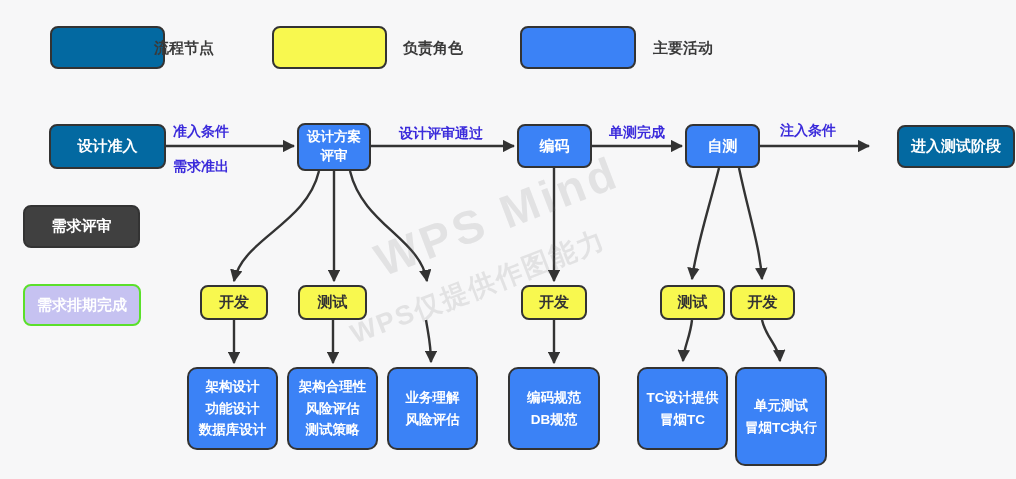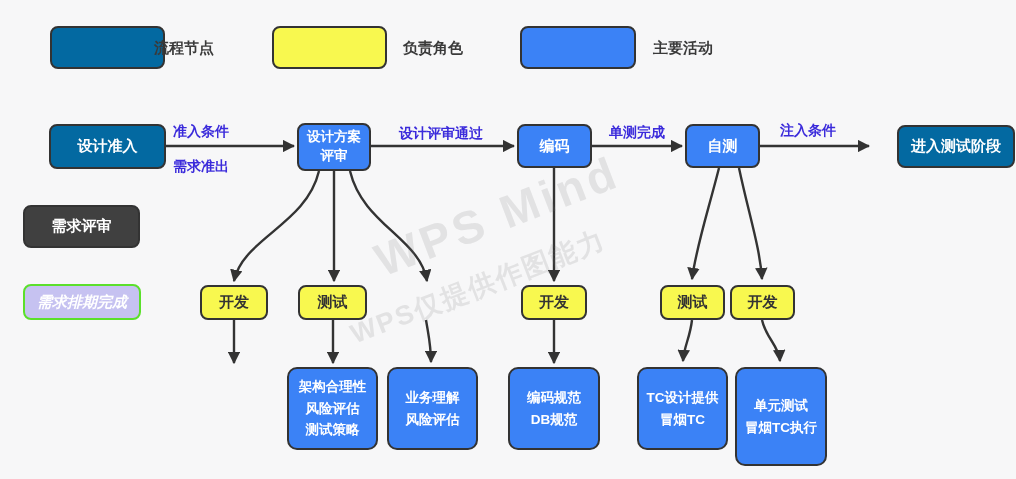--- a/index.html
+++ b/index.html
@@ -77,28 +77,31 @@
 评审</div>
 
   <div class="box fill-blue fs15" style="left:517px;top:124px;width:75px;height:44px;">编码</div>
 
   <div class="box fill-blue fs15" style="left:685px;top:124px;width:75px;height:44px;">自测</div>
 
   <div class="box fill-red fs15" style="left:872px;top:125px;width:118px;height:43px;">进入测试阶段</div>
 
   <div class="box fill-purple fs15" style="left:23px;top:205px;width:117px;height:43px;">需求评审</div>
 
-  <div class="box fill-lavender fs15" style="left:23px;top:284px;width:118px;height:36px;font-style:italic;">需求排期完成</div>
+  <div class="box fill-lavender fs15" style="left:23px;top:284px;width:118px;height:42px;">需求排期完成</div>
 
   <div class="box fill-yellow fs15" style="left:200px;top:285px;width:68px;height:35px;">开发</div>
   <div class="box fill-yellow fs15" style="left:298px;top:285px;width:69px;height:35px;">测试</div>
   <div class="box fill-yellow fs15" style="left:521px;top:285px;width:66px;height:35px;">开发</div>
   <div class="box fill-yellow fs15" style="left:660px;top:285px;width:65px;height:35px;">测试</div>
   <div class="box fill-yellow fs15" style="left:730px;top:285px;width:65px;height:35px;">开发</div>
 
+  <div class="box fill-blue act" style="left:187px;top:367px;width:91px;height:83px;">架构设计
+功能设计
+数据库设计</div>
   <div class="box fill-blue act" style="left:287px;top:367px;width:91px;height:83px;">架构合理性
 风险评估
 测试策略</div>
   <div class="box fill-blue act" style="left:387px;top:367px;width:91px;height:83px;">业务理解
 风险评估</div>
   <div class="box fill-blue act" style="left:508px;top:367px;width:92px;height:83px;">编码规范
 DB规范</div>
   <div class="box fill-blue act" style="left:637px;top:367px;width:91px;height:83px;">TC设计提供
 冒烟TC</div>
   <div class="box fill-blue act" style="left:735px;top:367px;width:92px;height:99px;">单元测试

